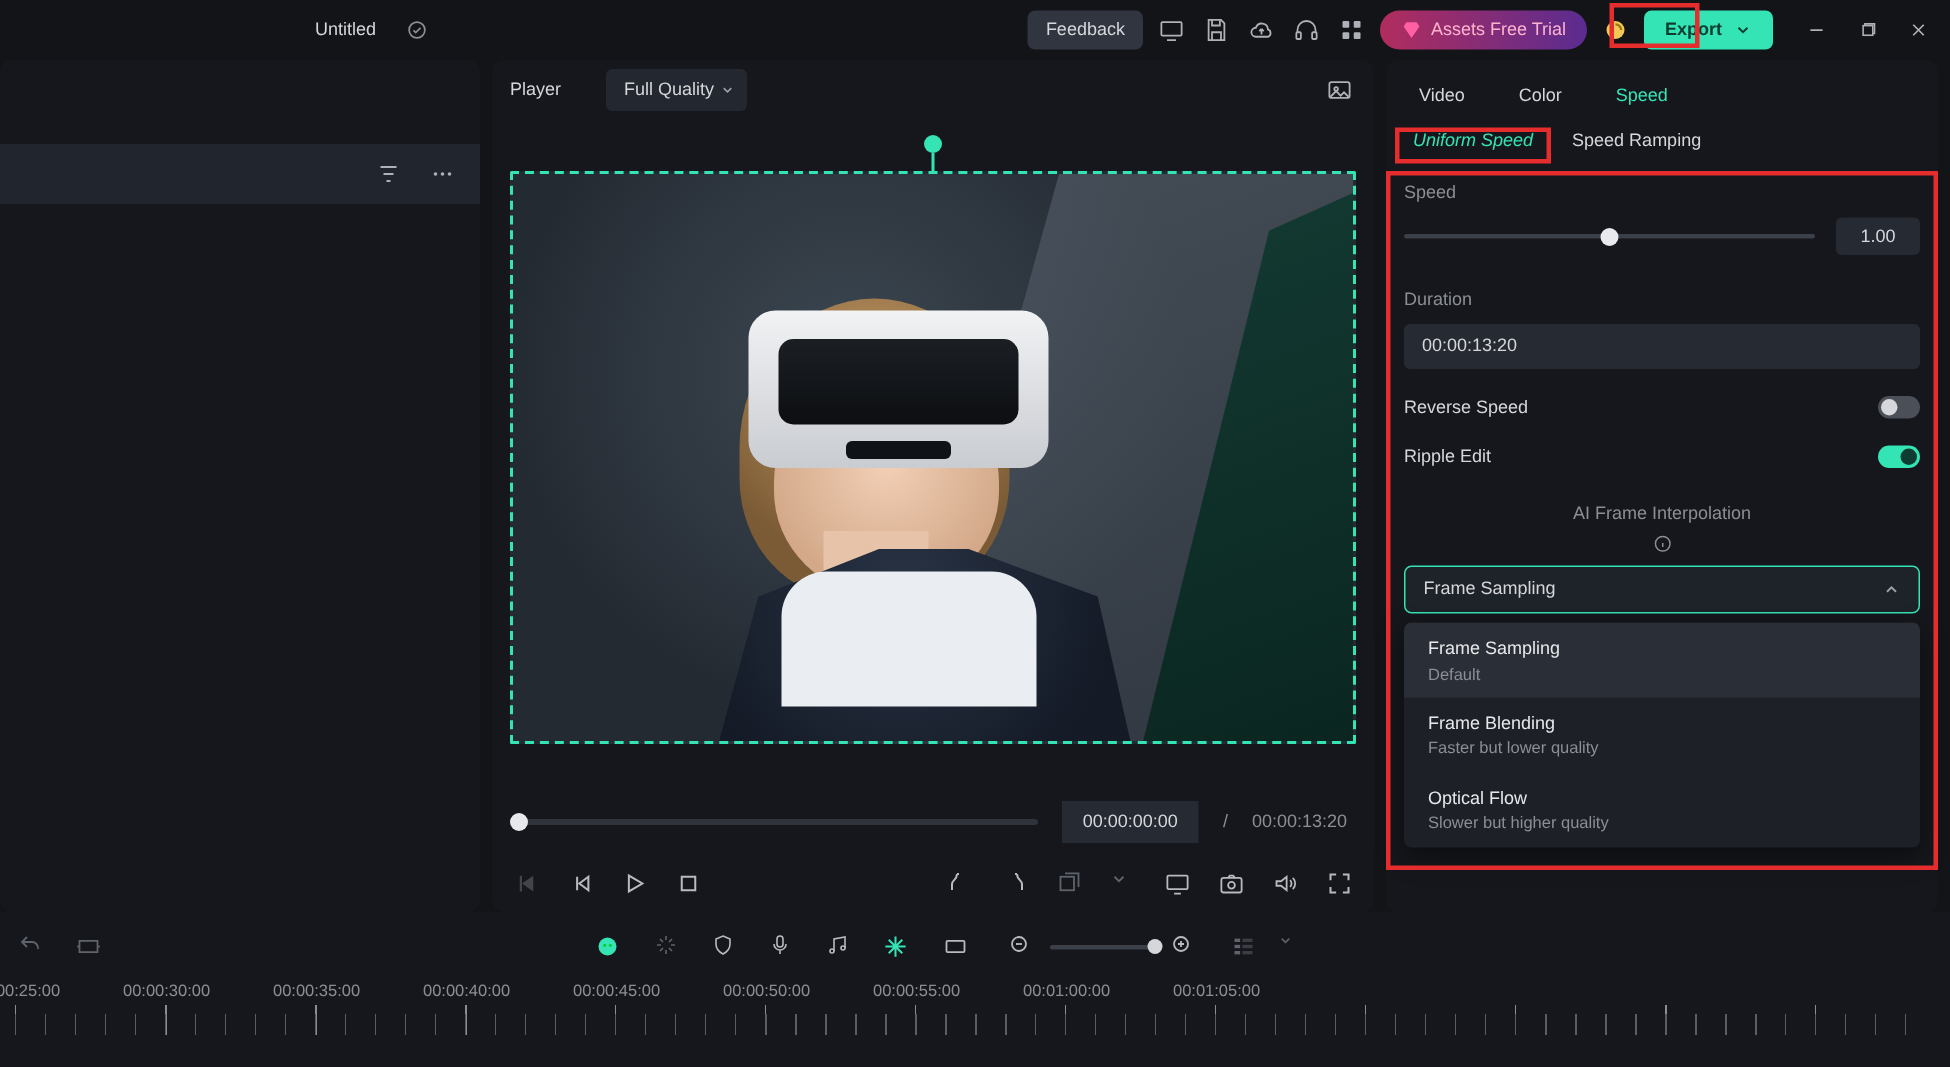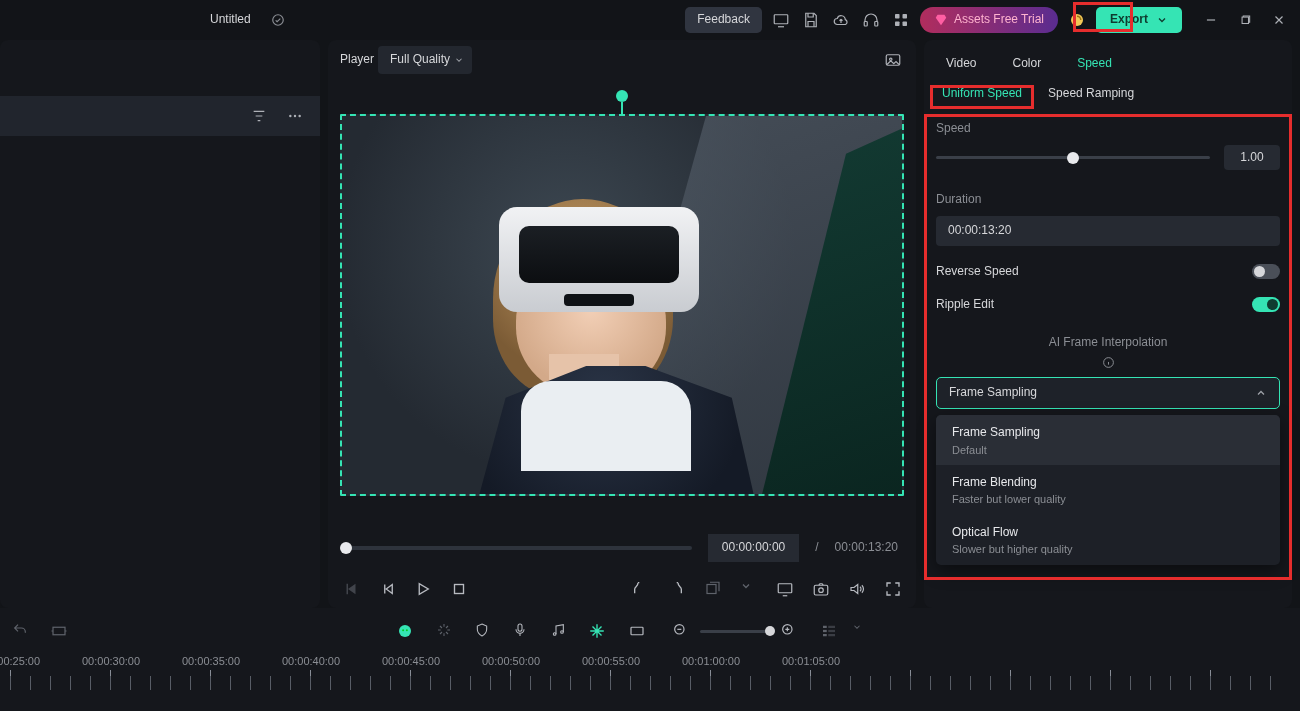--- a/index.html
+++ b/index.html
@@ -64,21 +64,21 @@
   .col-left .section-hdr {
     background: #21252d; height: 40px; display: flex; align-items: center;
     justify-content: flex-end; gap: 14px; padding: 0 14px;
   }
 
   .col-center {
     flex: 1; display: flex; flex-direction: column;
     background: var(--panel-dark); border-radius: 8px; padding: 0 12px 10px;
   }
   .player-bar {
-    height: 40px; display: flex; align-items: center; gap: 4px;
+    height: 40px; display: flex; align-items: center; gap: 30px;
   }
   .dropdown {
     background: #23272f; padding: 6px 22px 6px 12px; border-radius: 4px;
     color: var(--text); position: relative; cursor: pointer;
     display: inline-flex; align-items: center; gap: 10px;
   }
   .dropdown .chev { position: absolute; right: 8px; top: 50%; transform: translateY(-50%); color: #9ea2a8; }
 
   .preview-wrap { flex: 1; position: relative; }
   .preview {
@@ -169,21 +169,21 @@
   .redbox.tab { left: 1073px; top: 2px; width: 60px; height: 30px; }
   .redbox.subtab { left: 6px; top: 45px; width: 104px; height: 24px; }
   .redbox.panel { left: 0px; top: 74px; width: 368px; height: 466px; }
 
   .insp-tabs { display: flex; gap: 28px; padding: 0 6px 12px; }
   .insp-tab { color: var(--text); cursor: pointer; padding: 2px 4px; }
   .insp-tab.active { color: var(--accent); }
 
   .sub-tabs { display: flex; gap: 26px; padding: 0 6px 14px; }
   .sub-tab { color: var(--text); cursor: pointer; }
-  .sub-tab.active { color: var(--accent); }
+  .sub-tab.active { color: var(--accent); font-style: italic; }
 
   .field-label { color: var(--text-dim); margin: 6px 0 8px; }
   .slider-row { display: flex; align-items: center; gap: 14px; }
   .slider-track {
     flex: 1; height: 3px; background: #3a3f48; position: relative; border-radius: 2px;
   }
   .slider-thumb {
     position: absolute; top: 50%; left: 50%; transform: translate(-50%,-50%);
     width: 12px; height: 12px; border-radius: 50%; background: #e9eaed;
   }

